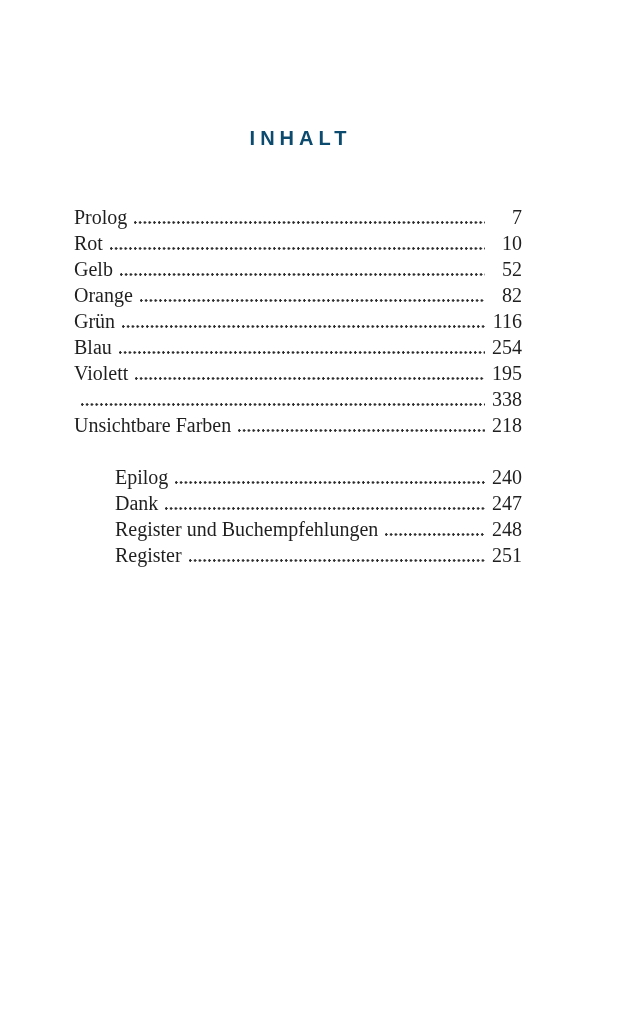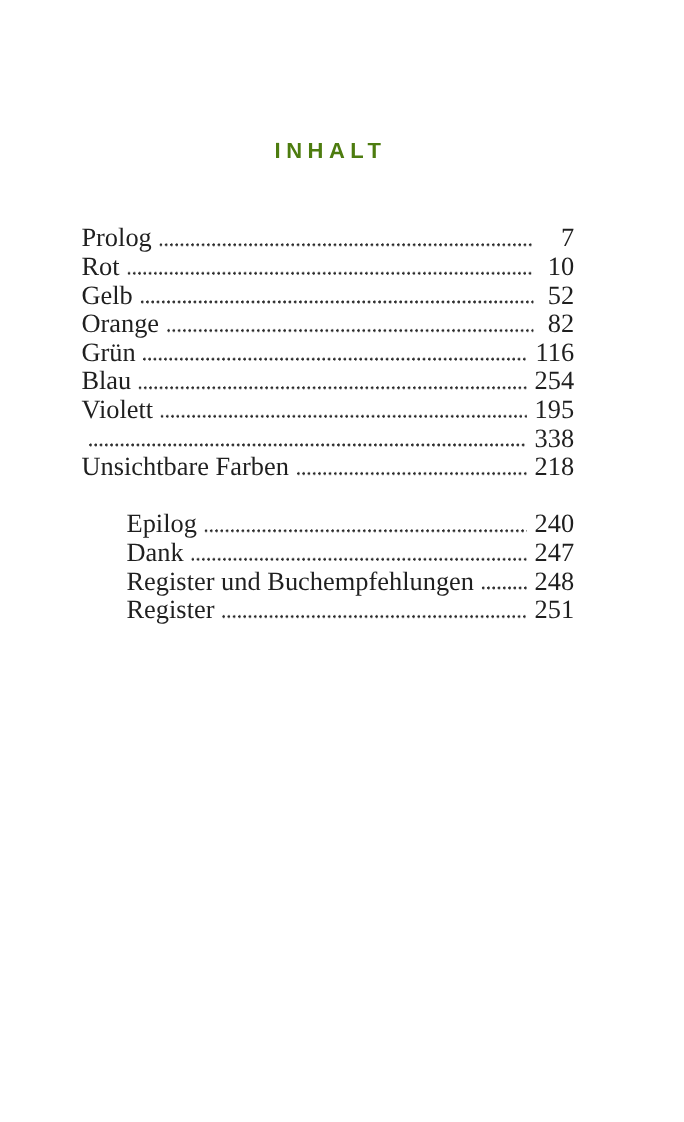--- a/index.html
+++ b/index.html
@@ -17,26 +17,26 @@
     overflow: hidden;
   }
   .title {
     margin: 0 0 56px 0;
     font-family: "Liberation Sans", sans-serif;
     font-size: 20px;
     font-weight: 700;
     letter-spacing: 5px;
     margin-right: -5px; 
     text-align: center;
-    color: #4d7c0f;
+    color: #0c4a6e;
     line-height: 1;
   }
   .toc {
     font-family: "Liberation Serif", serif;
-    font-size: 24px;
+    font-size: 20px;
     color: #1f1f1f;
   }
   .group + .group {
     margin-top: 26px;
     margin-left: 41px;
   }
   .row {
     display: flex;
     align-items: baseline;
     height: 26px;

